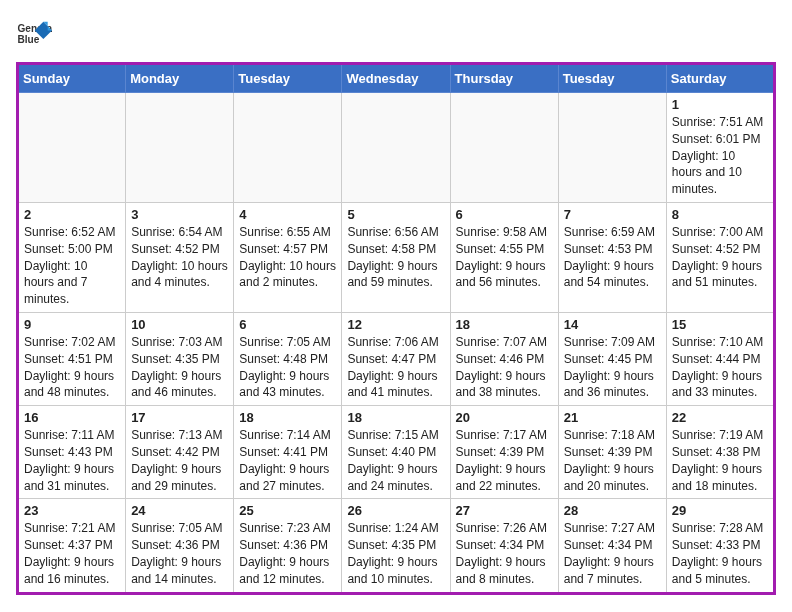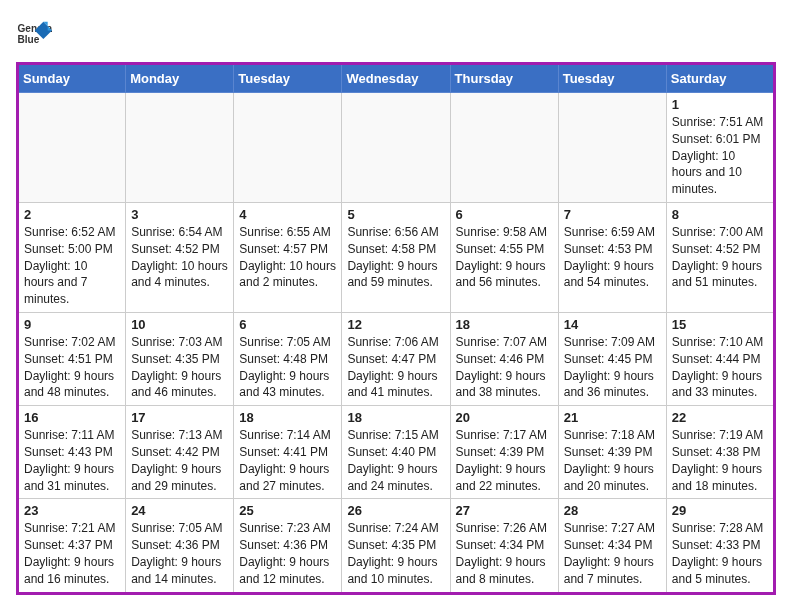--- a/index.html
+++ b/index.html
@@ -269,21 +269,21 @@
 Daylight: 9 hours and 14 minutes.</div>
         </td>
         <td>
           <span class="day-number">25</span>
           <div class="day-info">Sunrise: 7:23 AM
 Sunset: 4:36 PM
 Daylight: 9 hours and 12 minutes.</div>
         </td>
         <td>
           <span class="day-number">26</span>
-          <div class="day-info">Sunrise: 7:24 AM
+          <div class="day-info">Sunrise: 1:24 AM
 Sunset: 4:35 PM
 Daylight: 9 hours and 10 minutes.</div>
         </td>
         <td>
           <span class="day-number">27</span>
           <div class="day-info">Sunrise: 7:26 AM
 Sunset: 4:34 PM
 Daylight: 9 hours and 8 minutes.</div>
         </td>
         <td>

